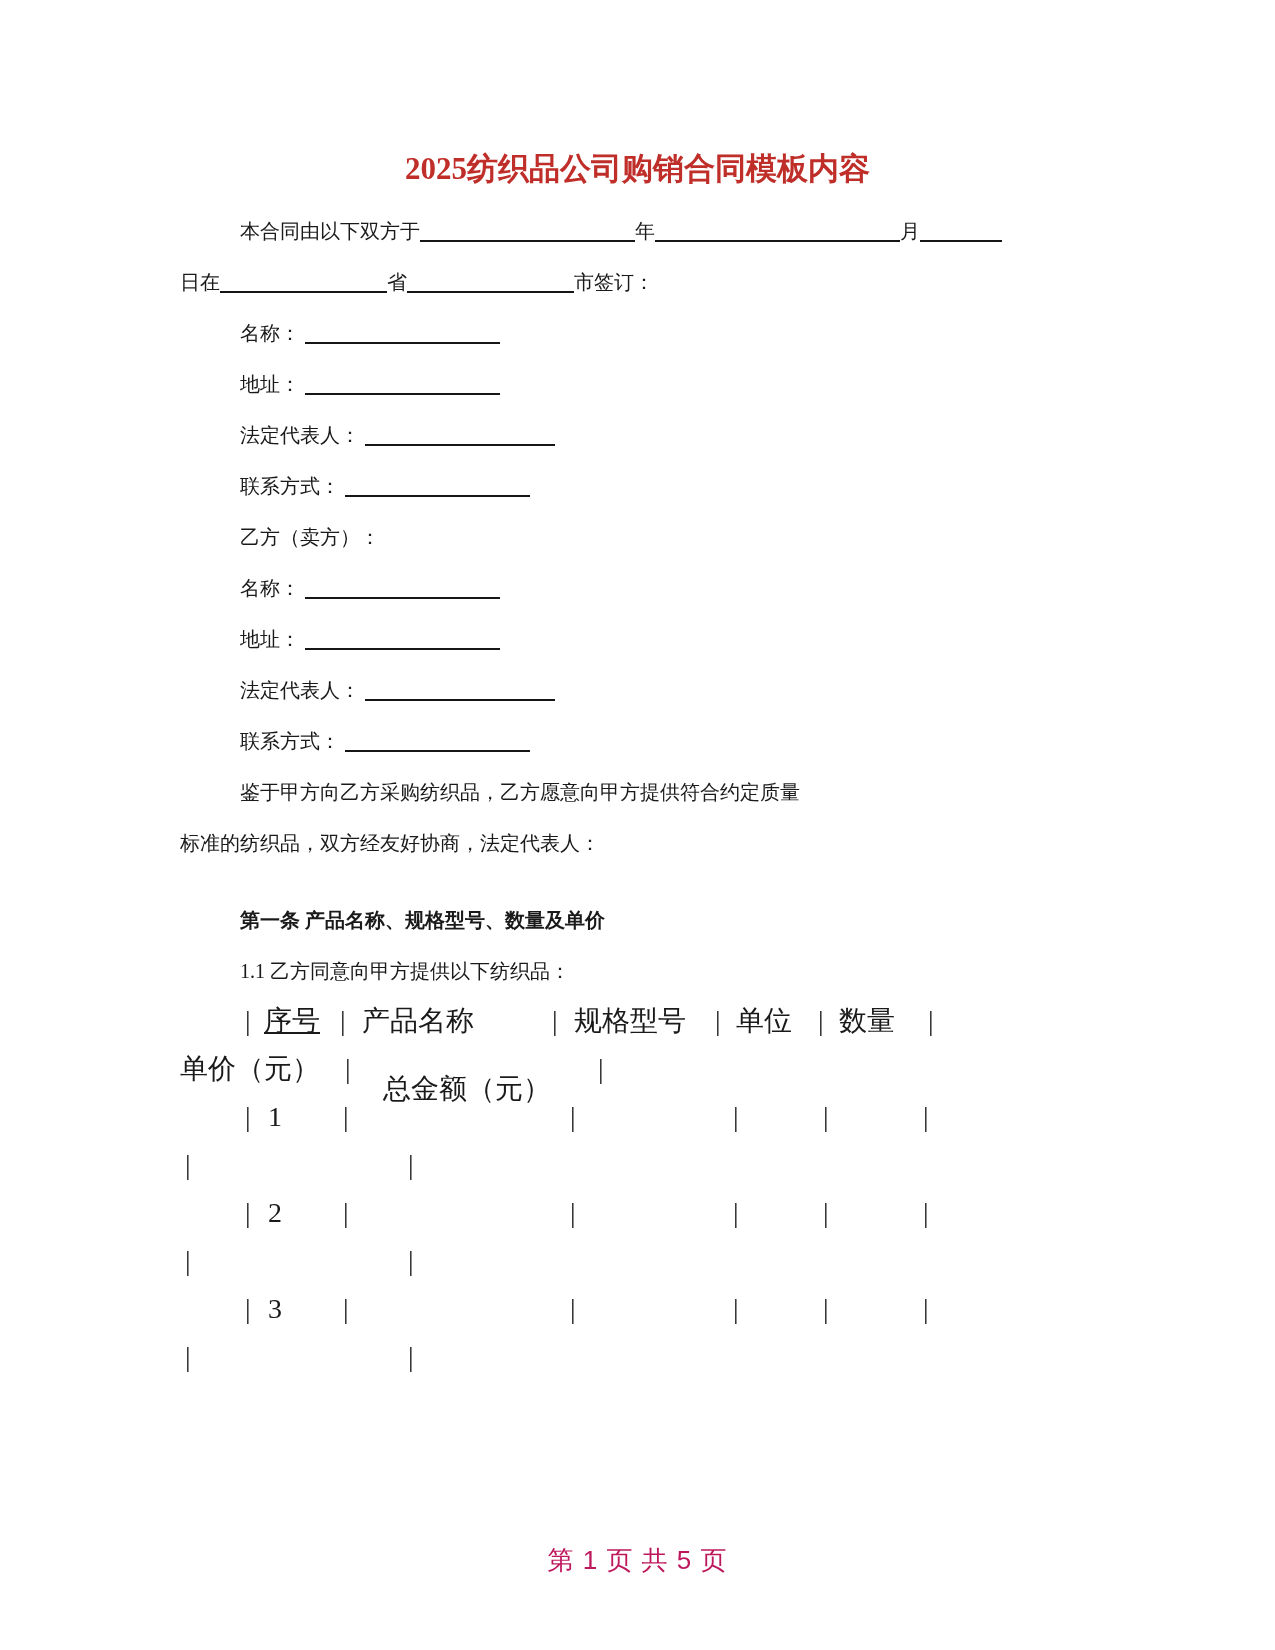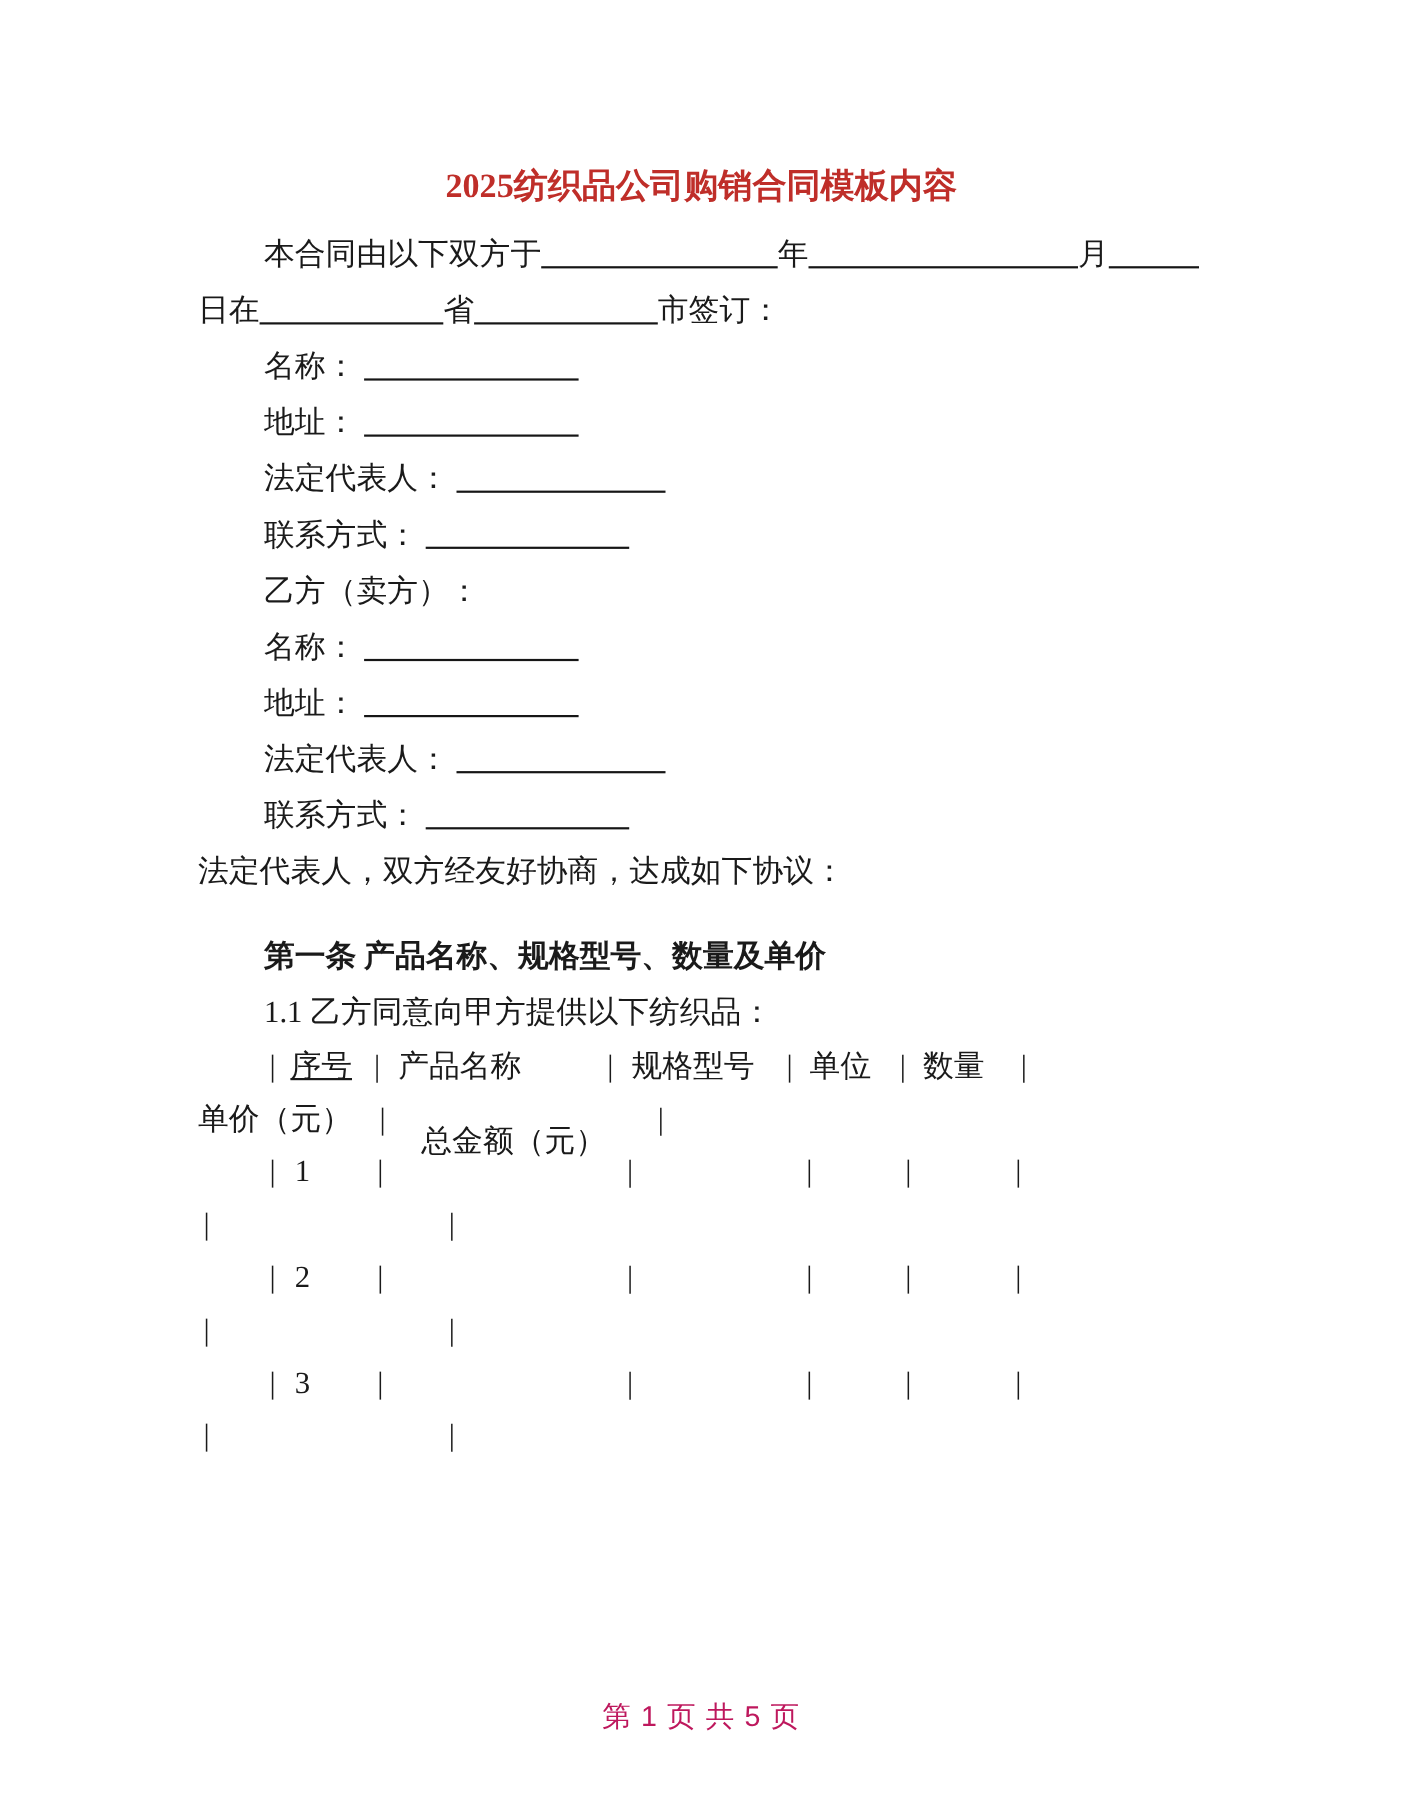--- a/index.html
+++ b/index.html
@@ -15,21 +15,21 @@
   .title{
     margin:146px 0 0 0;
     text-align:center;
     font-size:31px;
     line-height:46px;
     font-weight:700;
   }
   .body-lines{margin-top:14px;}
   .line{
     height:51px;line-height:51px;
-    font-size:28px;
+    font-size:20px;
     white-space:nowrap;
   }
   .indent{padding-left:60px;}
   .bold{font-weight:700;}
   .article-heading{margin-top:26px;}
   .blank{
     display:inline-block;
     border-bottom:2px solid #161616;
     transform:translateY(4px);
   }
@@ -67,21 +67,22 @@
       <div class="line indent"><span>法定代表人：</span> <span class="blank w190" style="border-bottom-color: rgb(22, 22, 22);"></span></div>
       <div class="line indent"><span>联系方式：</span> <span class="blank w185" style="border-bottom-color: rgb(22, 22, 22);"></span></div>
 
       <div class="line indent">乙方（卖方）：</div>
 
       <div class="line indent"><span>名称：</span> <span class="blank w195" style="border-bottom-color: rgb(22, 22, 22);"></span></div>
       <div class="line indent"><span>地址：</span> <span class="blank w195" style="border-bottom-color: rgb(22, 22, 22);"></span></div>
       <div class="line indent"><span>法定代表人：</span> <span class="blank w190" style="border-bottom-color: rgb(22, 22, 22);"></span></div>
       <div class="line indent"><span>联系方式：</span> <span class="blank w185" style="border-bottom-color: rgb(22, 22, 22);"></span></div>
 
-      <div class="line">法定代表人，双方经友好协商，达成如下协议：</div>
+      <div class="line indent">鉴于甲方向乙方采购纺织品，乙方愿意向甲方提供符合约定质量</div>
+      <div class="line">标准的纺织品，双方经友好协商，法定代表人：</div>
 
       <div class="line indent bold article-heading">第一条 产品名称、规格型号、数量及单价</div>
       <div class="line indent">1.1 乙方同意向甲方提供以下纺织品：</div>
 
       <div class="tlines" id="table-lines">
           <div class="tline">
             <span style="left: 65px;">|</span>
             <span style="left: 84px; text-decoration: underline;">序号</span>
             <span style="left: 160px;">|</span>
             <span style="left: 182px;">产品名称</span>

